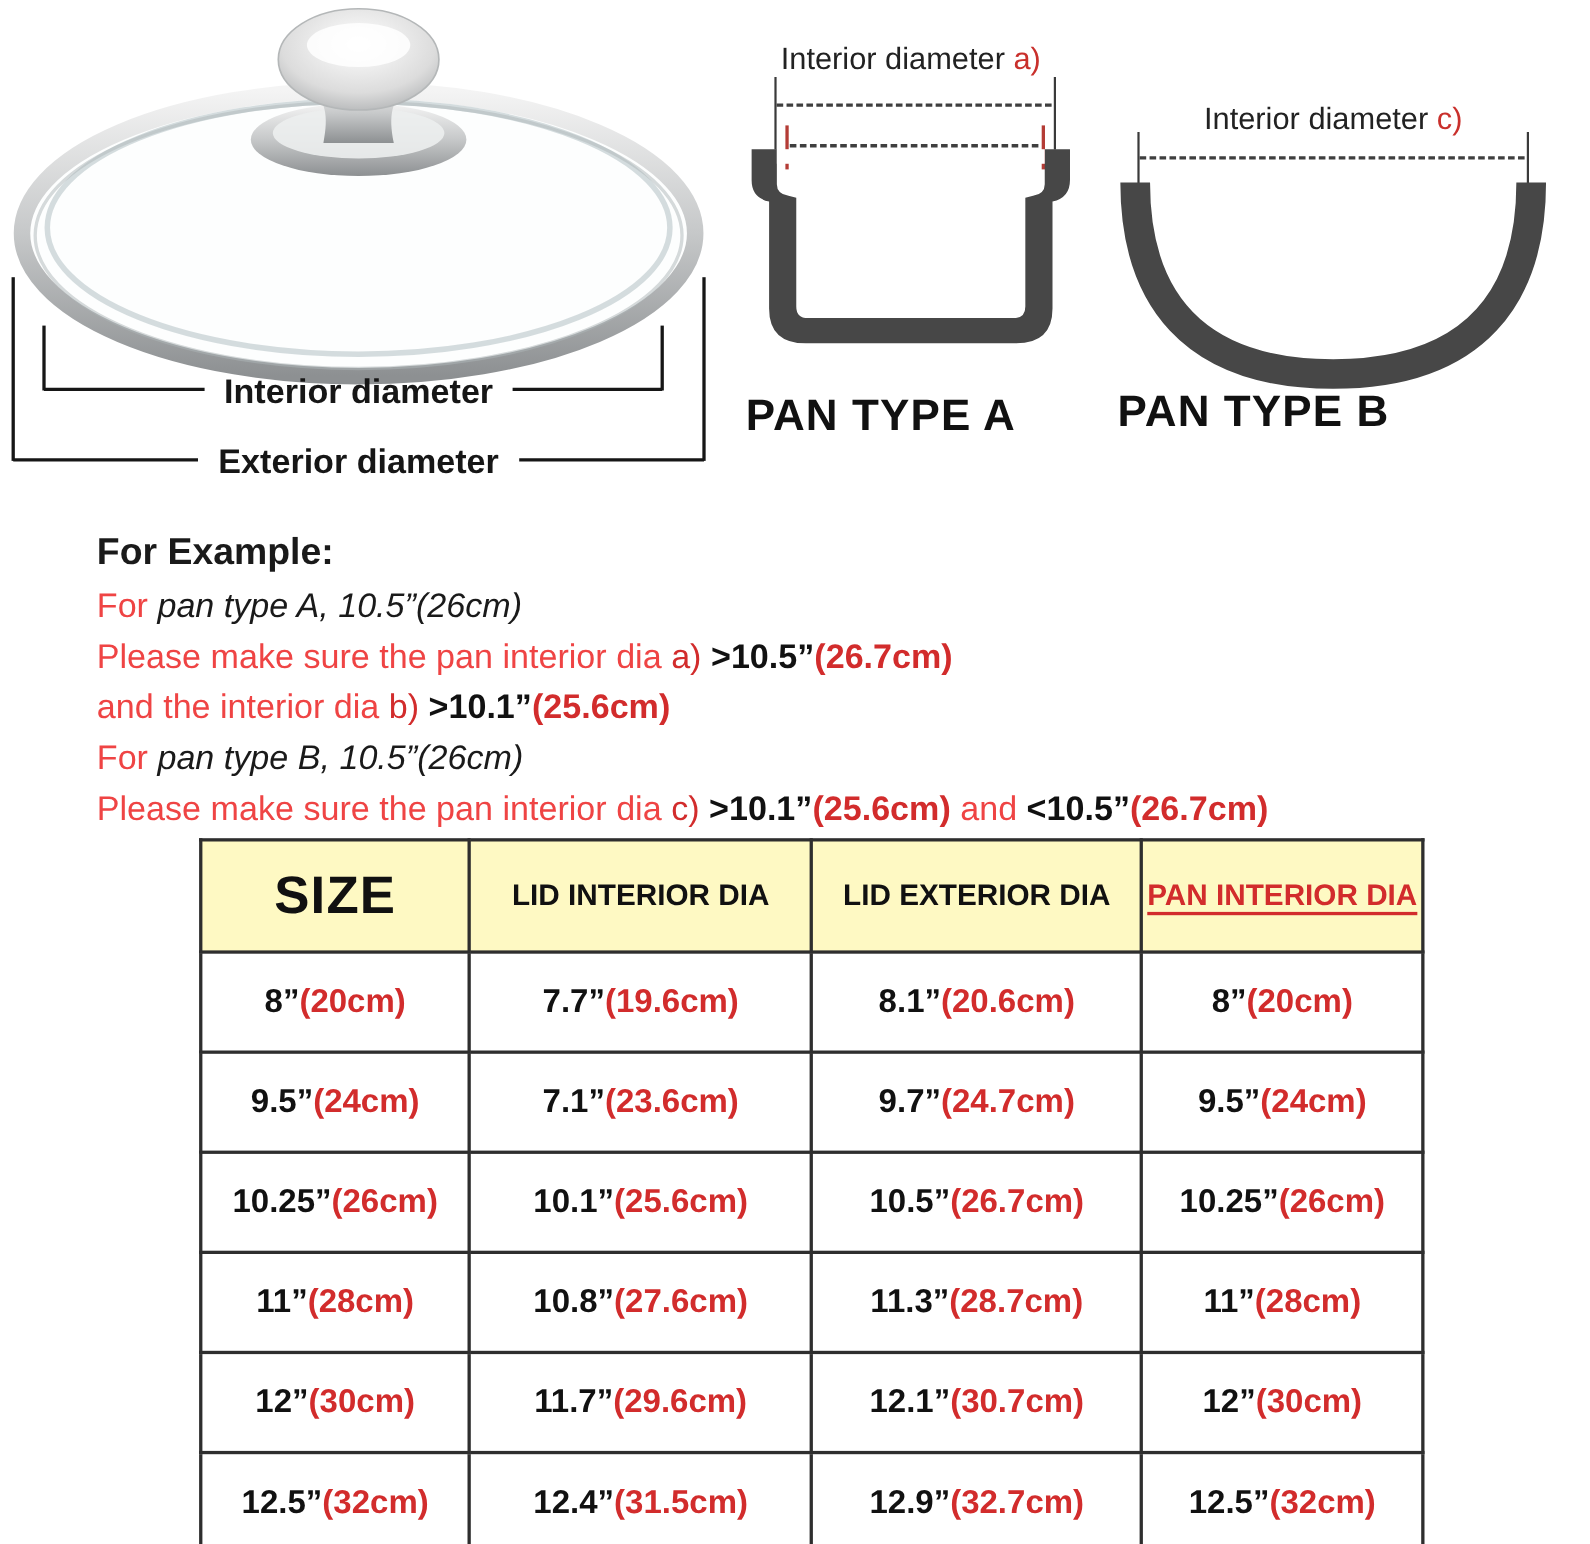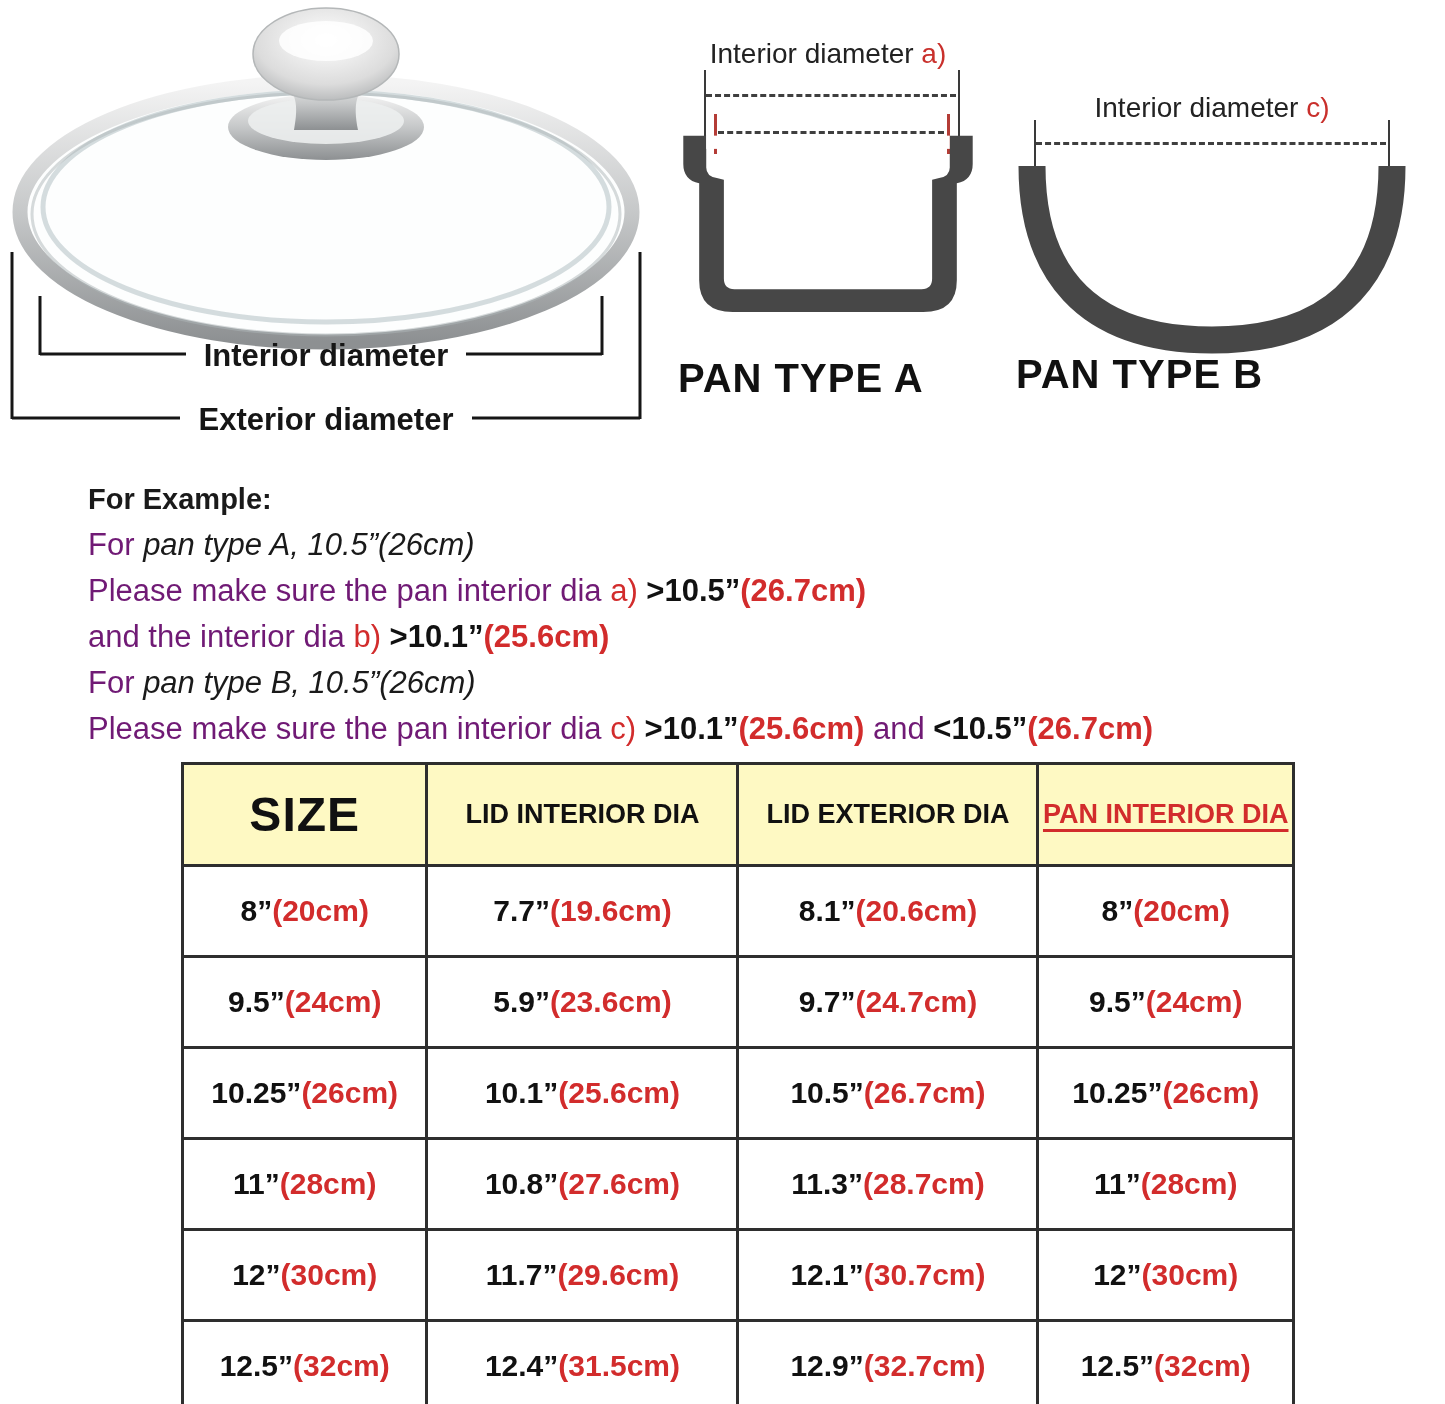--- a/index.html
+++ b/index.html
@@ -18,23 +18,23 @@
   .vtick.red{background:#b43c36;width:3px;}
   .dashline{position:absolute;border-top:3px dashed #3f3f3f;height:0;}
   .pan-caption{position:absolute;width:100%;text-align:left;font-size:40px;font-weight:bold;color:#111;
                letter-spacing:1px;white-space:nowrap;}
 
   
   #pan-b{position:absolute;left:1016px;top:92px;width:392px;height:312px;}
 
   
   #example{position:absolute;left:88px;top:483px;width:1330px;}
-  #example-heading{font-size:29px;font-weight:bold;margin:0 0 6px 0;}
+  #example-heading{font-size:34px;font-weight:bold;margin:0 0 6px 0;}
   .ex-line{margin:0;font-size:31px;line-height:46px;white-space:nowrap;}
-  .seg-p{color:#701a75;}
+  .seg-p{color:#ef4444;}
   .seg-bi{color:#1a1a1a;font-weight:normal;font-style:italic;}
   .seg-r{color:#d22c2c;}
   .seg-b{color:#111;font-weight:bold;}
   .seg-rb{color:#d22c2c;font-weight:bold;}
 
   
   #size-table{position:absolute;left:181px;top:762px;width:1114px;height:637px;
               border-collapse:collapse;table-layout:fixed;}
   #size-table th,#size-table td{border:3px solid #2e2e2e;text-align:center;vertical-align:middle;}
   #size-table th{background:#fef9c3;height:97px;font-size:27px;color:#111;}
@@ -161,21 +161,21 @@
     </thead>
     <tbody>
         <tr>
           <td><span class="inch">8”</span><span class="cm">(20cm)</span></td>
           <td><span class="inch">7.7”</span><span class="cm">(19.6cm)</span></td>
           <td><span class="inch">8.1”</span><span class="cm">(20.6cm)</span></td>
           <td><span class="inch">8”</span><span class="cm">(20cm)</span></td>
         </tr>
         <tr>
           <td><span class="inch">9.5”</span><span class="cm">(24cm)</span></td>
-          <td><span class="inch">5.9”</span><span class="cm">(23.6cm)</span></td>
+          <td><span class="inch">7.1”</span><span class="cm">(23.6cm)</span></td>
           <td><span class="inch">9.7”</span><span class="cm">(24.7cm)</span></td>
           <td><span class="inch">9.5”</span><span class="cm">(24cm)</span></td>
         </tr>
         <tr>
           <td><span class="inch">10.25”</span><span class="cm">(26cm)</span></td>
           <td><span class="inch">10.1”</span><span class="cm">(25.6cm)</span></td>
           <td><span class="inch">10.5”</span><span class="cm">(26.7cm)</span></td>
           <td><span class="inch">10.25”</span><span class="cm">(26cm)</span></td>
         </tr>
         <tr>

